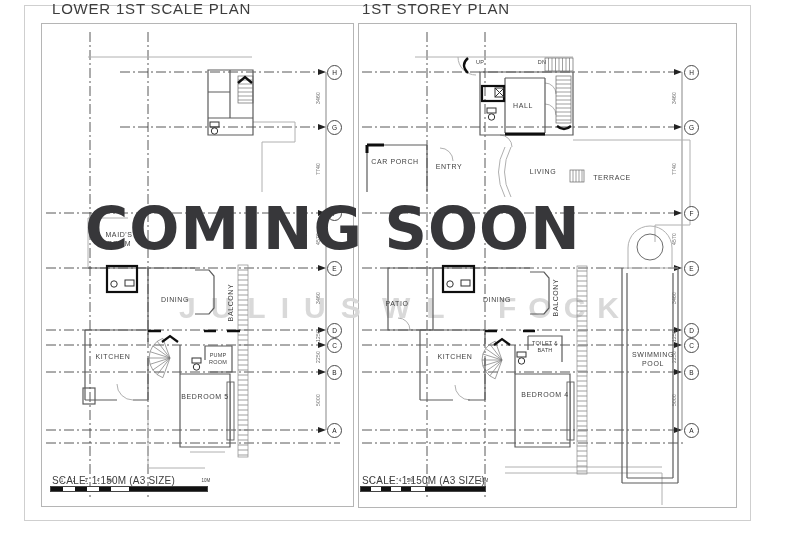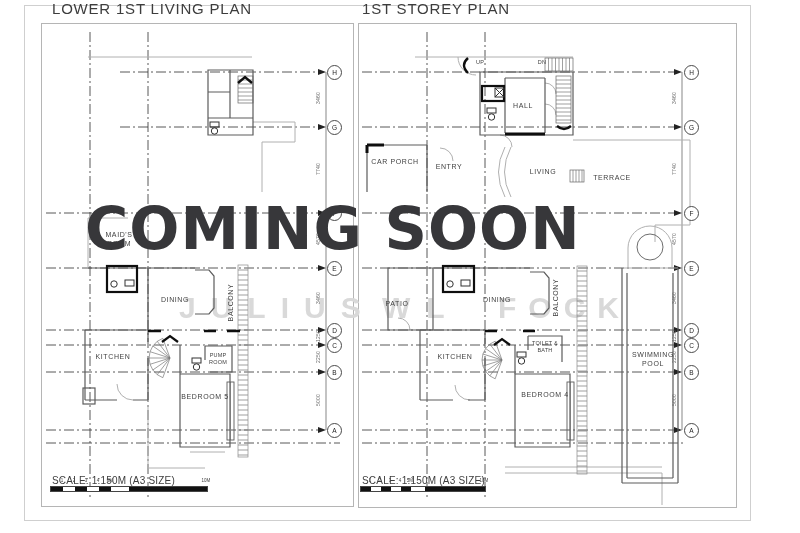--- a/index.html
+++ b/index.html
@@ -314,21 +314,21 @@
   <div class="lbl" style="left:370px;top:299px;width:54px;">PATIO</div>
   <div class="lbl" style="left:470px;top:295px;width:54px;">DINING</div>
   <div class="lbl rot" style="left:531px;top:293px;width:50px;">BALCONY</div>
   <div class="lbl" style="left:431px;top:352px;width:48px;">KITCHEN</div>
   <div class="lbl sm" style="left:532px;top:340px;width:26px;">TOILET &amp; BATH</div>
   <div class="lbl" style="left:518px;top:390px;width:54px;">BEDROOM 4</div>
   <div class="lbl" style="left:625px;top:350px;width:56px;">SWIMMING POOL</div>
   <div class="lbl sm" style="left:472px;top:59px;width:16px;">UP</div>
   <div class="lbl sm" style="left:534px;top:59px;width:16px;">DN</div>
 
-  <div class="title" style="left:52px;">LOWER 1ST LIVING PLAN</div>
+  <div class="title" style="left:52px;">LOWER 1ST SCALE PLAN</div>
   <div class="scalenote" style="left:52px;top:475px;">SCALE: 1:150M (A3 SIZE)</div>
   <div class="title" style="left:362px;">1ST STOREY PLAN</div>
   <div class="scalenote" style="left:362px;top:475px;">SCALE: 1:150M (A3 SIZE)</div>
 
   <div class="sbar" style="left:50px;width:156px;">
     <div class="b" style="width:12px;"></div>
       <div class="w" style="width:12px;"></div>
     <div class="b" style="width:12px;"></div>
       <div class="w" style="width:12px;"></div>
     <div class="b" style="width:12px;"></div>

